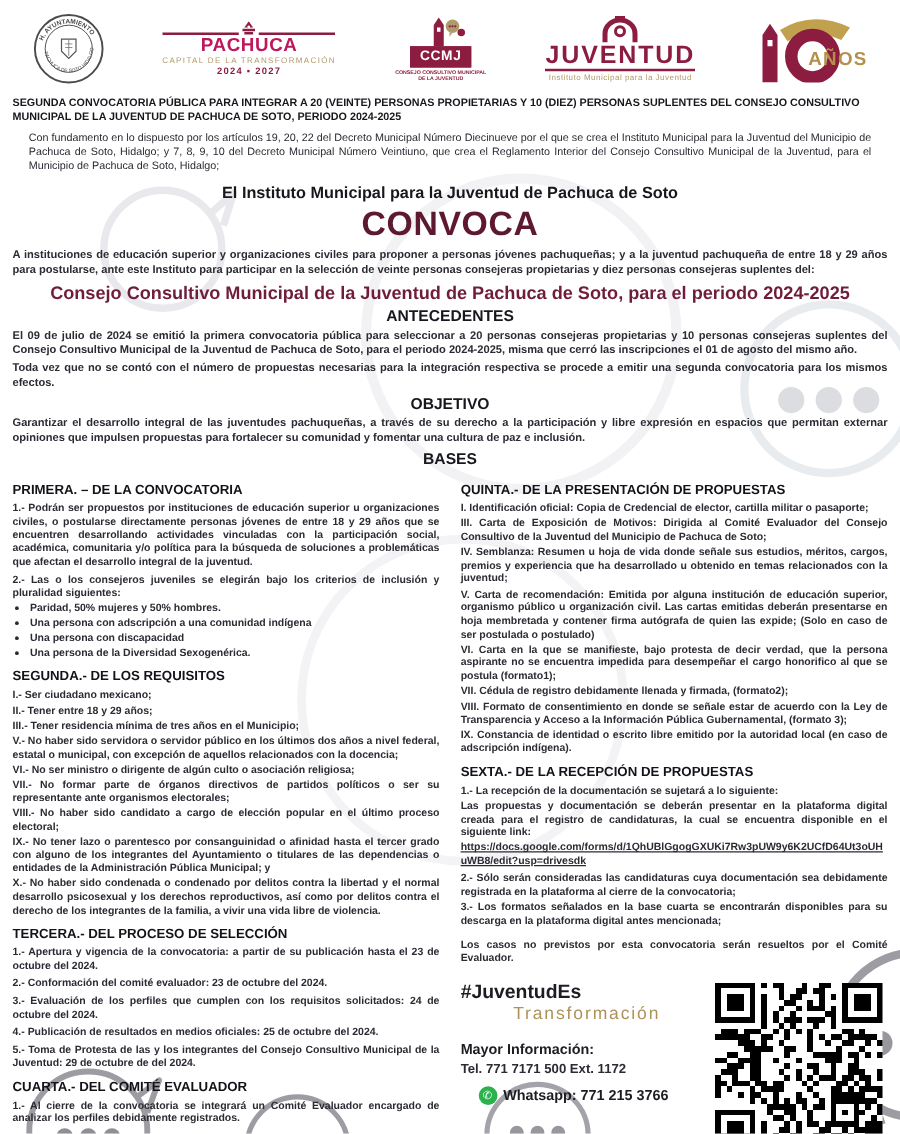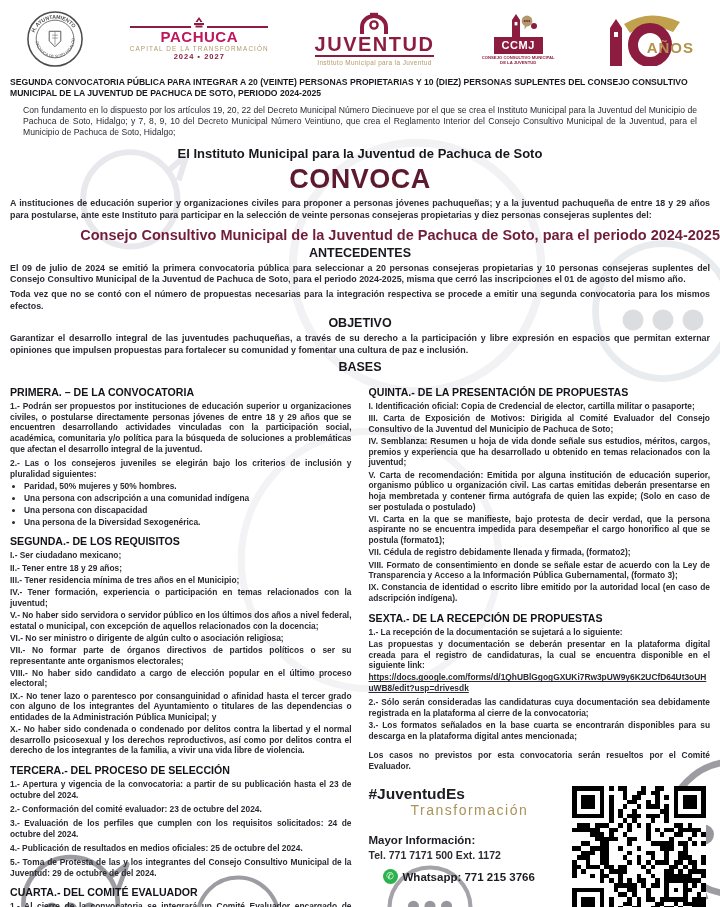--- a/index.html
+++ b/index.html
@@ -25,21 +25,21 @@
   .ccmj-tag{font-size:4.2px;color:#8c1d40;font-weight:700;text-align:center;width:76px;line-height:1.25;margin-top:1px;}
   .anios{position:relative;width:92px;height:54px;}
   .anios-word{position:absolute;right:0;bottom:10px;font-size:15px;font-weight:800;color:#b3914a;letter-spacing:1px;}
 
   
   .kicker{font-size:8.6px;font-weight:800;line-height:1.32;padding:5px 10px 0;color:#17171d;}
   .legal{font-size:8.6px;line-height:1.32;padding:5px 23px 0;text-align:justify;color:#2b2b33;}
   .institute{text-align:center;font-weight:800;font-size:13px;margin-top:7px;color:#17171d;}
   .convoca{text-align:center;font-weight:800;font-size:27px;color:#5d1a2f;letter-spacing:.5px;margin:3px 0 1px;}
   .body-p{font-size:8.9px;font-weight:600;line-height:1.34;text-align:justify;padding:0 10px;margin:3px 0 0;}
-  .council{text-align:right;color:#6f1d3a;font-weight:800;font-size:14.5px;margin:5px 0 0;}
+  .council{text-align:center;color:#6f1d3a;font-weight:800;font-size:14.5px;margin:5px 0 0;}
   .center-h{text-align:center;font-weight:800;font-size:12.5px;margin:3px 0 0;color:#17171d;}
 
   
   .cols{display:grid;grid-template-columns:1fr 1fr;gap:17px;padding:4px 10px 0;}
   .sec-h{font-weight:800;font-size:10.6px;margin:8px 0 3px;color:#121218;}
   .p{font-size:8.4px;font-weight:600;line-height:1.27;text-align:justify;margin:0 0 3.5px;}
   .tight{margin-bottom:1.5px;}
   ul.bullets{margin:1px 0 2px;padding-left:14px;list-style:disc;}
   ul.bullets li{font-size:8.4px;font-weight:600;line-height:1.3;margin:0 0 1px;}
   a.link{font-size:8.4px;font-weight:700;line-height:1.27;color:#2b2b33;text-decoration:underline;
@@ -138,44 +138,44 @@
             <circle cx="8" cy="4.4" r="1.1" fill="#fff"></circle>
           </svg>
           <span class="ln"></span>
         </div>
         <div class="pch-name">PACHUCA</div>
         <div class="pch-tag">CAPITAL DE LA TRANSFORMACIÓN</div>
         <div class="pch-years">2024 ▪ 2027</div>
       </div>
 
       <div class="logo">
-        <svg width="36" height="22" viewBox="0 0 36 22">
-          <path d="M6 22 v-7 a12 11 0 0 1 24 0 v7" fill="none" stroke="#8c1d40" stroke-width="4"></path>
-          <circle cx="18" cy="13" r="3.6" fill="none" stroke="#8c1d40" stroke-width="2.4"></circle>
-          <path d="M14 2 h8" stroke="#8c1d40" stroke-width="2.4"></path>
-        </svg>
-        <div class="juv-name">JUVENTUD</div>
-        <div class="juv-tag">Instituto Municipal para la Juventud</div>
-      </div>
-
-      <div class="logo">
         <svg width="42" height="24" viewBox="0 0 42 24">
           <path d="M15 24 V7 l4 -6 4 6 v17 z" fill="#8c1d40"></path>
           <rect x="17.6" y="9" width="2.8" height="3.4" fill="#fff"></rect>
           <circle cx="30" cy="8" r="5.4" fill="#b09a6a"></circle>
           <path d="M30 13 l-2.4 3.4 v-3.4 z" fill="#b09a6a"></path>
           <circle cx="27.8" cy="8" r="0.9" fill="#8c1d40"></circle>
             <circle cx="30" cy="8" r="0.9" fill="#8c1d40"></circle>
             <circle cx="32.2" cy="8" r="0.9" fill="#8c1d40"></circle>
           <circle cx="37" cy="13" r="3" fill="#8c1d40"></circle>
         </svg>
         <div class="ccmj-box">CCMJ</div>
         <div class="ccmj-tag">CONSEJO CONSULTIVO MUNICIPAL DE LA JUVENTUD</div>
       </div>
 
+      <div class="logo">
+        <svg width="36" height="22" viewBox="0 0 36 22">
+          <path d="M6 22 v-7 a12 11 0 0 1 24 0 v7" fill="none" stroke="#8c1d40" stroke-width="4"></path>
+          <circle cx="18" cy="13" r="3.6" fill="none" stroke="#8c1d40" stroke-width="2.4"></circle>
+          <path d="M14 2 h8" stroke="#8c1d40" stroke-width="2.4"></path>
+        </svg>
+        <div class="juv-name">JUVENTUD</div>
+        <div class="juv-tag">Instituto Municipal para la Juventud</div>
+      </div>
+
       <div class="anios">
         <svg width="92" height="54" viewBox="0 0 92 54">
           <path d="M22 12 q26 -16 56 -2 l-7 10 q-24 -11 -43 1 z" fill="#c2a14e"></path>
           <path d="M8 54 V16 l6 -9 6 9 v38 z" fill="#8c1d40"></path>
           <rect x="12" y="20" width="4" height="5" fill="#fff"></rect>
           <circle cx="48" cy="33" r="17" fill="none" stroke="#8c1d40" stroke-width="10"></circle>
         </svg>
         <div class="anios-word">AÑOS</div>
       </div>
 
@@ -207,21 +207,20 @@
           <li>Paridad, 50% mujeres y 50% hombres.</li>
           <li>Una persona con adscripción a una comunidad indígena</li>
           <li>Una persona con discapacidad</li>
           <li>Una persona de la Diversidad Sexogenérica.</li>
         </ul>
 
         <div class="sec-h">SEGUNDA.- DE LOS REQUISITOS</div>
         <p class="p tight">I.- Ser ciudadano mexicano;</p>
         <p class="p tight">II.- Tener entre 18 y 29 años;</p>
         <p class="p tight">III.- Tener residencia mínima de tres años en el Municipio;</p>
-        <p class="p tight">IV.- Tener formación, experiencia o participación en temas relacionados con la juventud;</p>
         <p class="p tight">V.- No haber sido servidora o servidor público en los últimos dos años a nivel federal, estatal o municipal, con excepción de aquellos relacionados con la docencia;</p>
         <p class="p tight">VI.- No ser ministro o dirigente de algún culto o asociación religiosa;</p>
         <p class="p tight">VII.- No formar parte de órganos directivos de partidos políticos o ser su representante ante organismos electorales;</p>
         <p class="p tight">VIII.- No haber sido candidato a cargo de elección popular en el último proceso electoral;</p>
         <p class="p tight">IX.- No tener lazo o parentesco por consanguinidad o afinidad hasta el tercer grado con alguno de los integrantes del Ayuntamiento o titulares de las dependencias o entidades de la Administración Pública Municipal; y</p>
         <p class="p tight">X.- No haber sido condenada o condenado por delitos contra la libertad y el normal desarrollo psicosexual y los derechos reproductivos, así como por delitos contra el derecho de los integrantes de la familia, a vivir una vida libre de violencia.</p>
 
         <div class="sec-h">TERCERA.- DEL PROCESO DE SELECCIÓN</div>
         <p class="p">1.- Apertura y vigencia de la convocatoria: a partir de su publicación hasta el 23 de octubre del 2024.</p>
         <p class="p">2.- Conformación del comité evaluador: 23 de octubre del 2024.</p>

